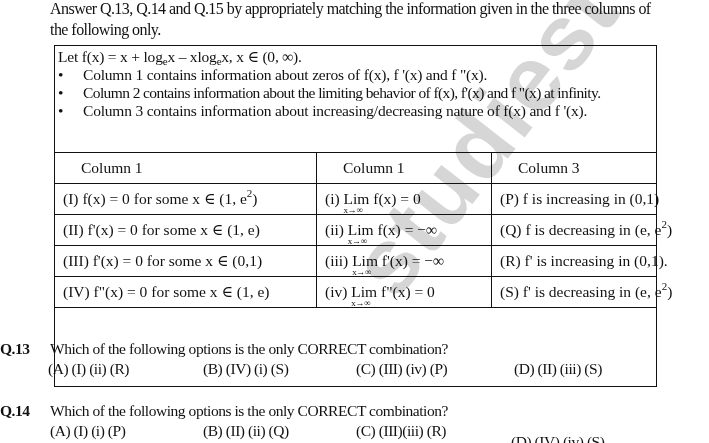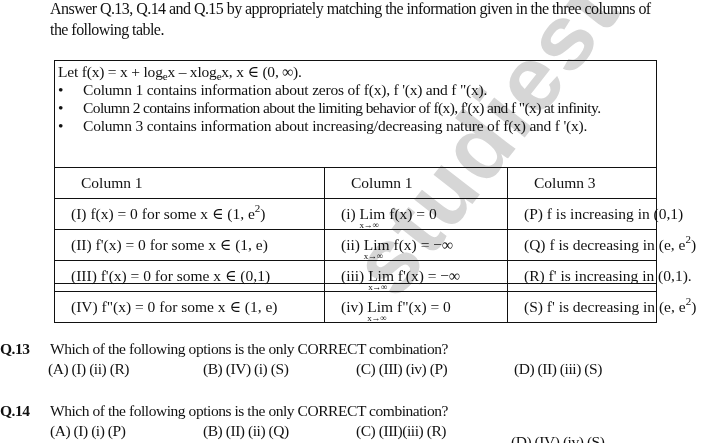--- a/index.html
+++ b/index.html
@@ -14,40 +14,40 @@
     font-family: "Liberation Sans", "DejaVu Sans", sans-serif;
     font-size: 92px; font-weight: bold; color: #d6d6d6;
     letter-spacing: 2px; white-space: nowrap; z-index: 0; pointer-events: none;
   }
   .layer { position: absolute; left: 0; top: 0; width: 709px; height: 443px; z-index: 1; }
   .intro {
     position: absolute; left: 50px; top: -2px; width: 660px;
     font-size: 16px; line-height: 21px; letter-spacing: -0.55px;
   }
   .box {
-    position: absolute; left: 54px; top: 60px; width: 603px; height: 224px;
+    position: absolute; left: 54px; top: 45px; width: 603px; height: 342px;
     border: 1.4px solid #111; box-sizing: border-box;
   }
   .premise {
     position: absolute; left: 3px; top: 2px; width: 598px;
     font-size: 15.5px; line-height: 18px; letter-spacing: -0.2px;
   }
   .premise .line { display: block; white-space: nowrap; }
   .bul { display: flex; }
   .bul .dot { width: 22px; flex: none; text-align: left; }
   .bul .txt { flex: 1; white-space: normal; }
   sub { font-size: 11px; vertical-align: -3px; line-height: 0; }
   sup { font-size: 11px; vertical-align: 7px; line-height: 0; }
   table.match {
     position: absolute; left: -1px; top: 106px; width: 603px;
     border-collapse: collapse; table-layout: fixed;
     font-size: 15.5px;
   }
   table.match td {
-    border: 1.4px solid #111; height: 30px; padding: 0 16px;
+    border: 1.4px solid #111; height: 30px; padding: 0 8px;
     vertical-align: middle; white-space: nowrap; position: relative; margin-top: 13px;
   }
   table.match tr:first-child td { border-top: 1.4px solid #111; }
   table.match td.c1 { width: 227px; }
   table.match td.c2 { width: 140px; }
   .hdr td { padding-left: 26px !important; }
   .lim { display: inline-block; position: relative; }
   .lim .under {
     position: absolute; left: 0; top: 15px; font-size: 9px; letter-spacing: -0.3px;
     white-space: nowrap;
@@ -59,21 +59,21 @@
 </style>
 </head>
 <body>
 
 <div class="watermark">studiestoday.com</div>
 
 <div class="layer">
 
   <div class="intro">
     <div>Answer Q.13, Q.14 and Q.15 by appropriately matching the information given in the three columns of</div>
-    <div>the following table.</div>
+    <div>the following only.</div>
   </div>
 
   <div class="box">
     <div class="premise">
       <span class="line"><span>Let f(x) = x + log</span><sub>e</sub><span>x – xlog</span><sub>e</sub><span>x, x ∈ (0, ∞).</span></span>
       <div class="bul">
           <span class="dot">•</span>
           <span class="txt" style="padding-left:3px">Column 1 contains information about zeros of f(x), f '(x) and f "(x).</span>
         </div>
       <div class="bul">

